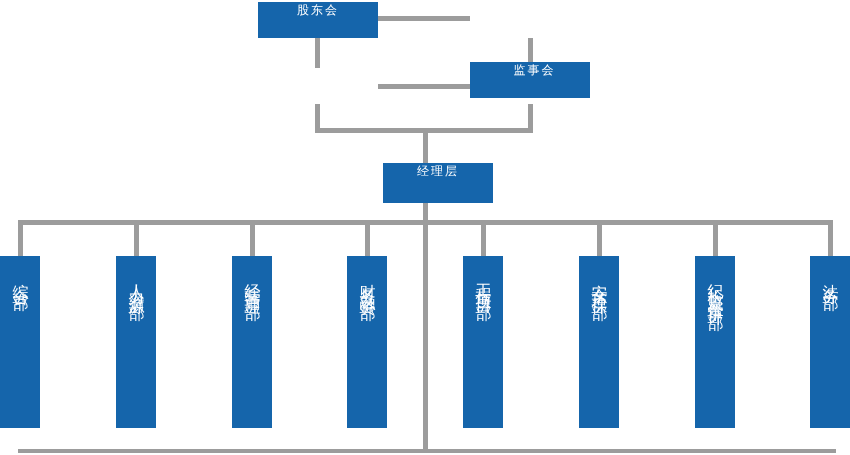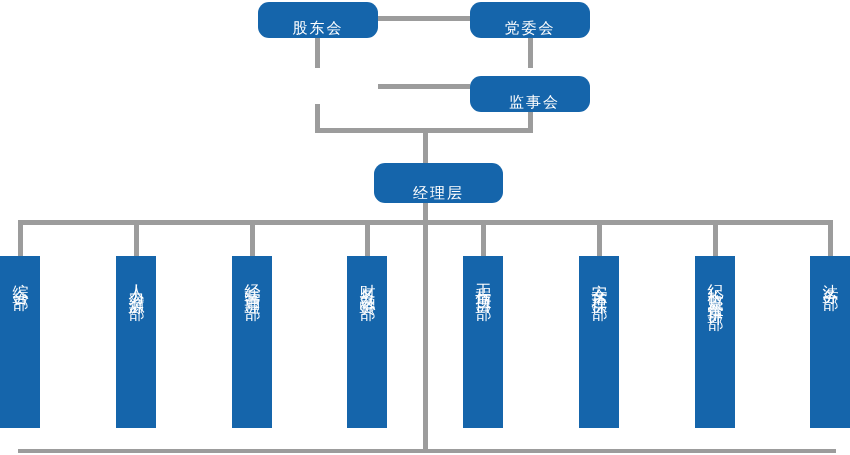--- a/index.html
+++ b/index.html
@@ -7,22 +7,22 @@
     --text-color:#ffffff;
     --line-color:#9c9c9c;
   }
   html,body{margin:0;padding:0;background:#ffffff;}
   .stage{
     position:relative;width:850px;height:455px;background:#ffffff;overflow:hidden;
     font-family:"Liberation Sans","DejaVu Sans",sans-serif;
   }
   .node{
     position:absolute;background:var(--box-fill);color:var(--text-color);
-    display:flex;align-items:flex-end;justify-content:center;
-    font-size:15px;letter-spacing:2px;box-sizing:border-box;border-radius:11px;
+    display:flex;align-items:flex-start;justify-content:center;
+    font-size:12px;letter-spacing:2px;box-sizing:border-box;
   }
   .dept{
     position:absolute;top:256px;width:40px;height:172px;background:var(--box-fill);
     display:flex;justify-content:center;align-items:flex-start;box-sizing:border-box;
   }
   .vtext{
     writing-mode:vertical-rl;text-orientation:upright;
     color:var(--text-color);font-size:16px;letter-spacing:5px;padding-top:15px;
   }
   .line{position:absolute;background:var(--line-color);}
@@ -50,27 +50,24 @@
   <div class="line" style="left:365px;top:224px;width:5px;height:32px;"></div>
   <div class="line" style="left:481px;top:224px;width:5px;height:32px;"></div>
   <div class="line" style="left:597px;top:224px;width:5px;height:32px;"></div>
   <div class="line" style="left:713px;top:224px;width:5px;height:32px;"></div>
   <div class="line" style="left:828px;top:224px;width:5px;height:32px;"></div>
   <div class="line" style="left:18px;top:449px;width:818px;height:4px;"></div>
 
   <div class="node" style="left:258px;top:2px;width:120px;height:36px;">
     <span>股东会</span>
   </div>
-  <div class="node" style="left:470px;top:2px;width:120px;height:36px;">
-    <span>党委会</span>
-  </div>
-  <div class="node" style="left:470px;top:76px;width:120px;height:36px;padding-left:9px;">
+  <div class="node" style="left:470px;top:62px;width:120px;height:36px;padding-left:9px;">
     <span>监事会</span>
   </div>
-  <div class="node" style="left:374px;top:163px;width:129px;height:40px;">
+  <div class="node" style="left:383px;top:163px;width:110px;height:40px;">
     <span>经理层</span>
   </div>
 
   <div class="dept" style="left:0px;">
     <span class="vtext">综合部</span>
   </div>
   <div class="dept" style="left:116px;">
     <span class="vtext">人力资源部</span>
   </div>
   <div class="dept" style="left:232px;">

